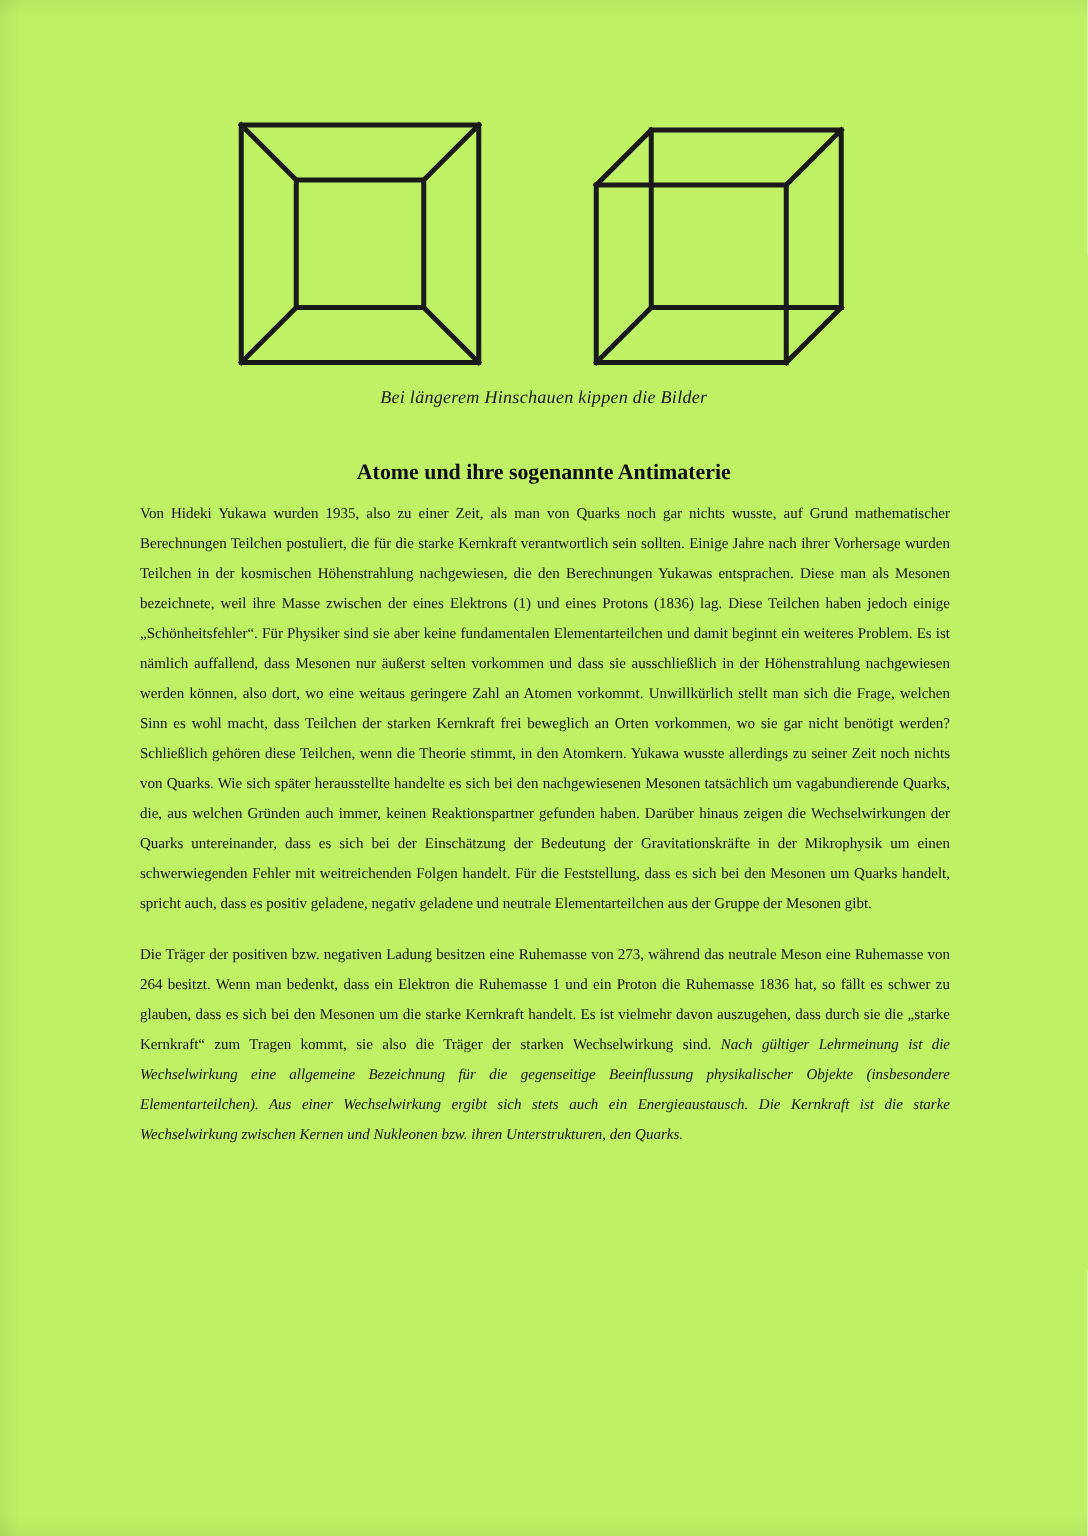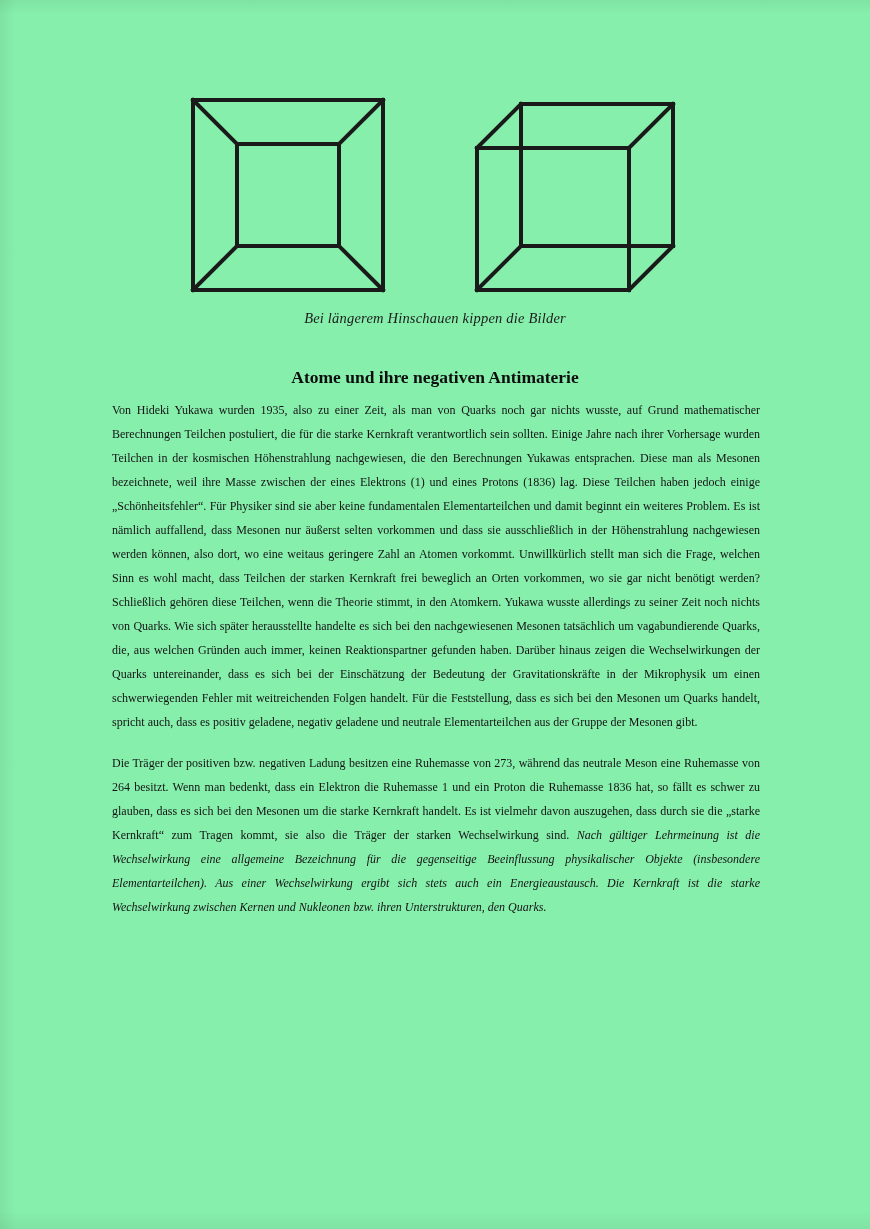--- a/index.html
+++ b/index.html
@@ -13,21 +13,21 @@
     position: relative;
     font-family: "Liberation Serif", serif;
     color: #141414;
     overflow: hidden;
   }
   .page {
     position: absolute;
     left: 0; top: 0;
     width: 870px;
     height: 1229px;
-    background: #86efac;
+    background: #bef264;
   }
 
   
   .figure {
     position: absolute;
     left: 0;
     top: 92px;
     width: 870px;
     height: 215px;
   }
@@ -147,20 +147,20 @@
         <line x1="292" y1="56" x2="336" y2="12"></line>
         <line x1="444" y1="56" x2="488" y2="12"></line>
         <line x1="292" y1="198" x2="336" y2="154"></line>
         <line x1="444" y1="198" x2="488" y2="154"></line>
       </g>
     </svg>
   </div>
 
   <div class="figure-caption">Bei längerem Hinschauen kippen die Bilder</div>
 
-  <div class="heading">Atome und ihre negativen Antimaterie</div>
+  <div class="heading">Atome und ihre sogenannte Antimaterie</div>
 
   <div class="body-text">
     <p class="para">Von Hideki Yukawa wurden 1935, also zu einer Zeit, als man von Quarks noch gar nichts wusste, auf Grund mathematischer Berechnungen Teilchen postuliert, die für die starke Kernkraft verantwortlich sein sollten. Einige Jahre nach ihrer Vorhersage wurden Teilchen in der kosmischen Höhenstrahlung nachgewiesen, die den Berechnungen Yukawas entsprachen. Diese man als Mesonen bezeichnete, weil ihre Masse zwischen der eines Elektrons (1) und eines Protons (1836) lag. Diese Teilchen haben jedoch einige „Schönheitsfehler“. Für Physiker sind sie aber keine fundamentalen Elementarteilchen und damit beginnt ein weiteres Problem. Es ist nämlich auffallend, dass Mesonen nur äußerst selten vorkommen und dass sie ausschließlich in der Höhenstrahlung nachgewiesen werden können, also dort, wo eine weitaus geringere Zahl an Atomen vorkommt. Unwillkürlich stellt man sich die Frage, welchen Sinn es wohl macht, dass Teilchen der starken Kernkraft frei beweglich an Orten vorkommen, wo sie gar nicht benötigt werden? Schließlich gehören diese Teilchen, wenn die Theorie stimmt, in den Atomkern. Yukawa wusste allerdings zu seiner Zeit noch nichts von Quarks. Wie sich später herausstellte handelte es sich bei den nachgewiesenen Mesonen tatsächlich um vagabundierende Quarks, die, aus welchen Gründen auch immer, keinen Reaktionspartner gefunden haben. Darüber hinaus zeigen die Wechselwirkungen der Quarks untereinander, dass es sich bei der Einschätzung der Bedeutung der Gravitationskräfte in der Mikrophysik um einen schwerwiegenden Fehler mit weitreichenden Folgen handelt. Für die Feststellung, dass es sich bei den Mesonen um Quarks handelt, spricht auch, dass es positiv geladene, negativ geladene und neutrale Elementarteilchen aus der Gruppe der Mesonen gibt.</p>
     <p class="para"><span>Die Träger der positiven bzw. negativen Ladung besitzen eine Ruhemasse von 273, während das neutrale Meson eine Ruhemasse von 264 besitzt. Wenn man bedenkt, dass ein Elektron die Ruhemasse 1 und ein Proton die Ruhemasse 1836 hat, so fällt es schwer zu glauben, dass es sich bei den Mesonen um die starke Kernkraft handelt. Es ist vielmehr davon auszugehen, dass durch sie die „starke Kernkraft“ zum Tragen kommt, sie also die Träger der starken Wechselwirkung sind. </span><span class="ital">Nach gültiger Lehrmeinung ist die Wechselwirkung eine allgemeine Bezeichnung für die gegenseitige Beeinflussung physikalischer Objekte (insbesondere Elementarteilchen). Aus einer Wechselwirkung ergibt sich stets auch ein Energieaustausch. Die Kernkraft ist die starke Wechselwirkung zwischen Kernen und Nukleonen bzw. ihren Unterstrukturen, den Quarks.</span></p>
   </div>
 
 </div>
 
 </body></html>

